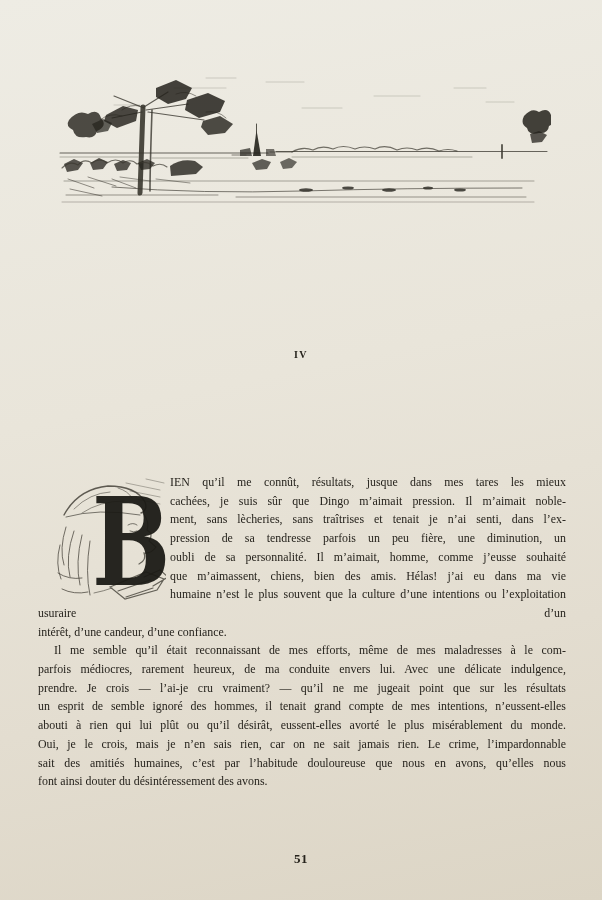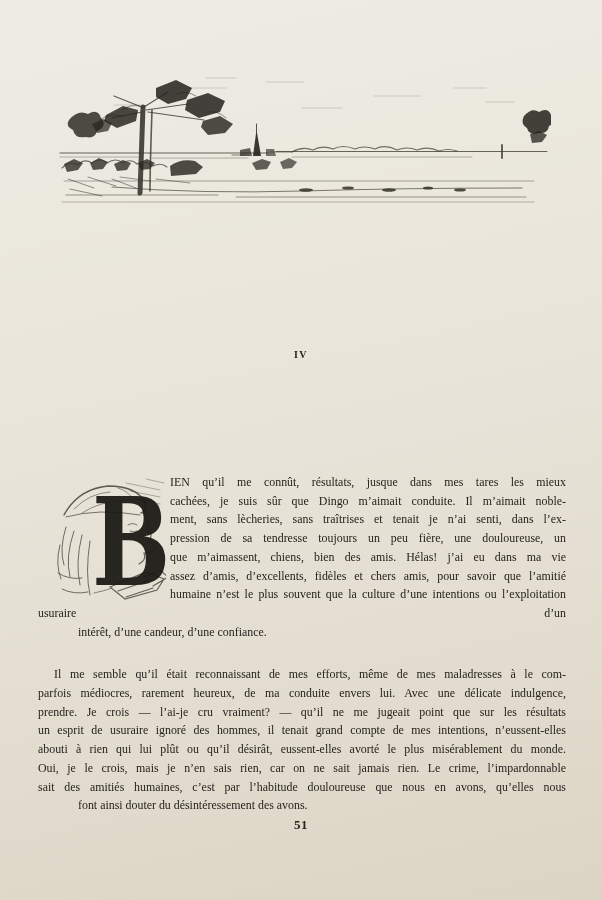--- a/index.html
+++ b/index.html
@@ -17,24 +17,24 @@
     color:#26231c;
   }
   .body-text {
     position:absolute; left:38px; top:473px; width:528px;
     font-size:11.9px; line-height:18.7px; color:#26231d;
     text-rendering:optimizeLegibility;
   }
   .dropcap-fig { float:left; width:132px; height:129px; }
   .dropcap-fig svg { display:block; margin-left:10px; }
   .line { text-align:justify; text-align-last:justify; white-space:normal; }
-  .line.end { text-align-last:left;margin-left:40px; }
-  .line.pind { padding-left:16px;margin-top:24px; }
+  .line.end { text-align-last:left; }
+  .line.pind { padding-left:16px; }
   .page-number {
-    position:absolute; top:817px; left:0; width:100%;
+    position:absolute; top:851px; left:0; width:100%;
     text-align:center; font-size:13px; font-weight:bold; letter-spacing:.5px;
     color:#26231c;
   }
 </style>
 </head>
 <body>
 
 <div class="page">
 
   <svg class="headpiece" viewBox="0 0 495 150" aria-hidden="true">
@@ -108,32 +108,32 @@
           <path opacity=".8" stroke-width="1.2" d="M62,114 l36,-15 18,7 -7,11 -32,9 z M70,118 l32,-11 M78,124 l27,-9 M96,104 l16,-7 8,7 -15,9"></path>
           <path opacity=".6" d="M46,120 q10,-2 18,-5"></path>
         </g>
         <g transform="translate(44,112) scale(0.76,1)">
           <text x="0" y="0" font-family="'DejaVu Serif','Liberation Serif',serif" font-weight="700" font-size="122" fill="#1b1a15" opacity=".94">B</text>
         </g>
       </svg>
     </div>
 
     <div class="line">IEN qu’il me connût, résultats, jusque dans mes tares les mieux</div>
-    <div class="line">cachées, je suis sûr que Dingo m’aimait conduite. Il m’aimait noble-</div>
+    <div class="line">cachées, je suis sûr que Dingo m’aimait pression. Il m’aimait noble-</div>
     <div class="line">ment, sans lècheries, sans traîtrises et tenait je n’ai senti, dans l’ex-</div>
-    <div class="line">pression de sa tendresse toujours un peu fière, une douloureuse, un</div>
+    <div class="line">pression de sa tendresse parfois un peu fière, une diminution, un</div>
+    <div class="line">oubli de sa personnalité. Il m’aimait, homme, comme j’eusse souhaité</div>
     <div class="line">que m’aimassent, chiens, bien des amis. Hélas! j’ai eu dans ma vie</div>
-    <div class="line">assez d’amis, d’excellents, fidèles et chers amis, pour savoir que l’amitié</div>
     <div class="line">humaine n’est le plus souvent que la culture d’une intentions ou l’exploitation usuraire d’un</div>
     <div class="line end">intérêt, d’une candeur, d’une confiance.</div>
 
     <div class="line pind">Il me semble qu’il était reconnaissant de mes efforts, même de mes maladresses à le com-</div>
     <div class="line">parfois médiocres, rarement heureux, de ma conduite envers lui. Avec une délicate indulgence,</div>
     <div class="line">prendre. Je crois — l’ai-je cru vraiment? — qu’il ne me jugeait point que sur les résultats</div>
-    <div class="line">un esprit de usuraire ignoré des hommes, il tenait grand compte de mes intentions, n’eussent-elles</div>
+    <div class="line">un esprit de semble ignoré des hommes, il tenait grand compte de mes intentions, n’eussent-elles</div>
     <div class="line">abouti à rien qui lui plût ou qu’il désirât, eussent-elles avorté le plus misérablement du monde.</div>
     <div class="line">Oui, je le crois, mais je n’en sais rien, car on ne sait jamais rien. Le crime, l’impardonnable</div>
     <div class="line">sait des amitiés humaines, c’est par l’habitude douloureuse que nous en avons, qu’elles nous</div>
     <div class="line end">font ainsi douter du désintéressement des avons.</div>
 
   </div>
 
   <div class="page-number">51</div>
 
 </div>

